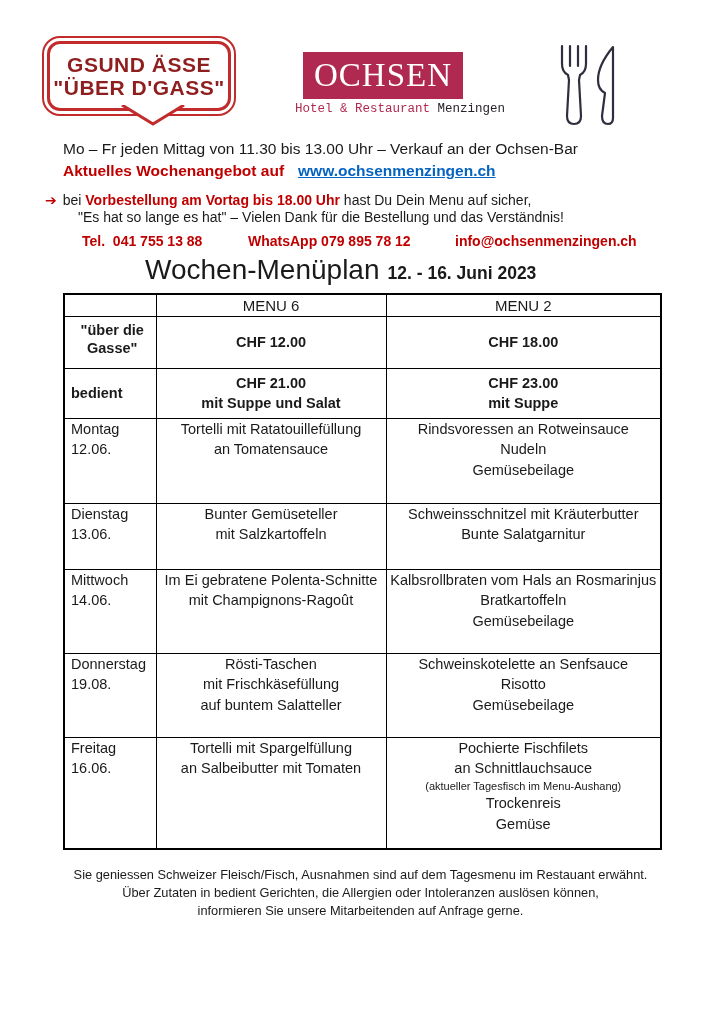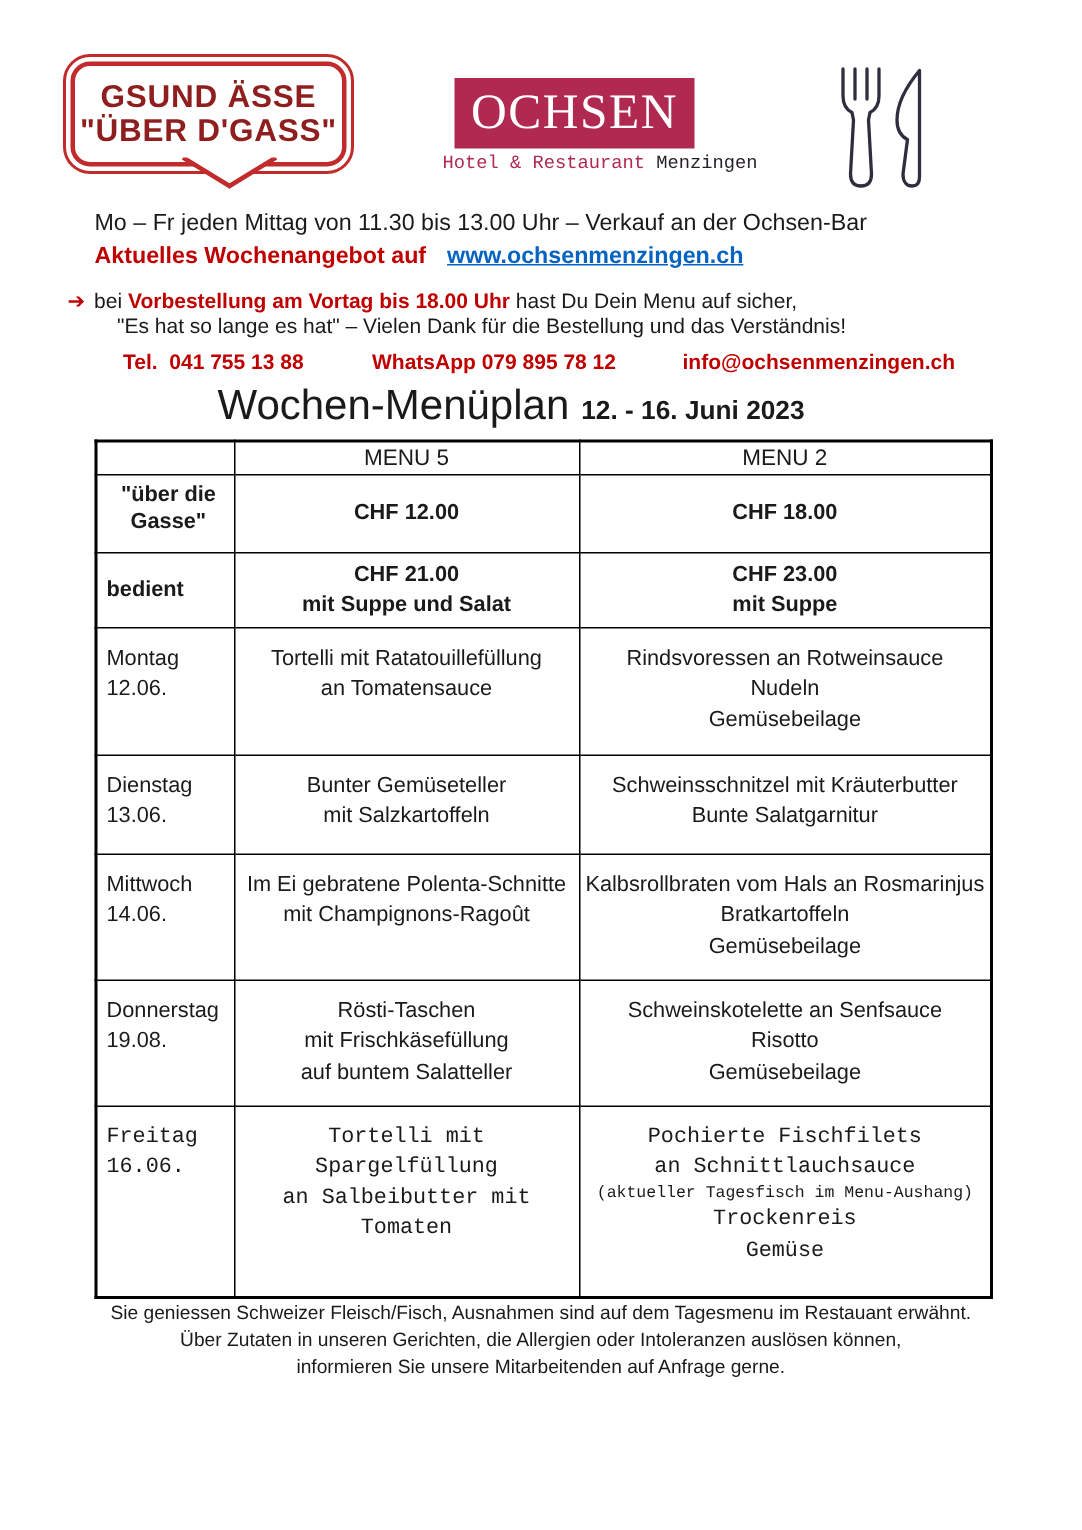--- a/index.html
+++ b/index.html
@@ -61,26 +61,26 @@
   
   table.menu {
     position:absolute; left:63px; top:293px; width:597px;
     border-collapse:collapse; table-layout:fixed;
     border:2px solid #000;
   }
   table.menu td { border:1px solid #000; font-size:14.5px; vertical-align:top; overflow:hidden; }
   tr.r-head td   { height:22px; text-align:center; vertical-align:middle; font-size:15px; }
   tr.r-gasse td  { height:52px; }
   tr.r-bedient td{ height:50px; }
-  tr.r-day td    { padding-top:10px; line-height:1.42; }
+  tr.r-day td    { line-height:1.42; }
   tr.r-mo td { height:85px; }
   tr.r-di td { height:66px; }
   tr.r-mi td { height:84px; }
   tr.r-do td { height:84px; }
-  tr.r-fr td { height:128px;font-family:Liberation Mono, monospace; }
+  tr.r-fr td { height:112px; }
   td.day-label { text-align:left; padding-left:6px; padding-right:2px; }
   td.menu-cell { text-align:center; padding-left:3px; padding-right:3px; }
   td.bold { font-weight:bold; }
   tr.r-gasse td.day-label { text-align:center; padding-top:4px; line-height:1.3; }
   tr.r-gasse td.menu-cell { vertical-align:middle;margin-left:40px; }
   tr.r-bedient td.day-label { vertical-align:middle; }
   tr.r-bedient td.menu-cell { vertical-align:middle; line-height:1.4; }
   .note-small { font-size:11px; line-height:1.3; }
 
   
@@ -141,21 +141,21 @@
 
   <table class="menu">
     <colgroup>
         <col style="width:92px">
         <col style="width:230px">
         <col style="width:275px">
       </colgroup>
     <tbody>
       <tr class="r-head">
         <td class="day-label"></td>
-        <td>MENU 5</td>
+        <td>MENU 6</td>
         <td>MENU 2</td>
       </tr>
       <tr class="r-gasse">
         <td class="day-label bold pre">"über die
 Gasse"</td>
         <td class="menu-cell bold pre">CHF 12.00</td>
         <td class="menu-cell bold pre">CHF 18.00</td>
       </tr>
       <tr class="r-bedient">
         <td class="day-label bold pre">bedient</td>
@@ -211,17 +211,17 @@
           <div class="note-small">(aktueller Tagesfisch im Menu-Aushang)</div>
           <div class="pre">Trockenreis
 Gemüse</div>
         </td>
       </tr>
     </tbody>
   </table>
 
   <div class="footer">
     <div>Sie geniessen Schweizer Fleisch/Fisch, Ausnahmen sind auf dem Tagesmenu im Restauant erwähnt.</div>
-    <div>Über Zutaten in unseren Gerichten, die Allergien oder Intoleranzen auslösen können,</div>
+    <div>Über Zutaten in bedient Gerichten, die Allergien oder Intoleranzen auslösen können,</div>
     <div>informieren Sie unsere Mitarbeitenden auf Anfrage gerne.</div>
   </div>
 
 </div>
 
 </body></html>

